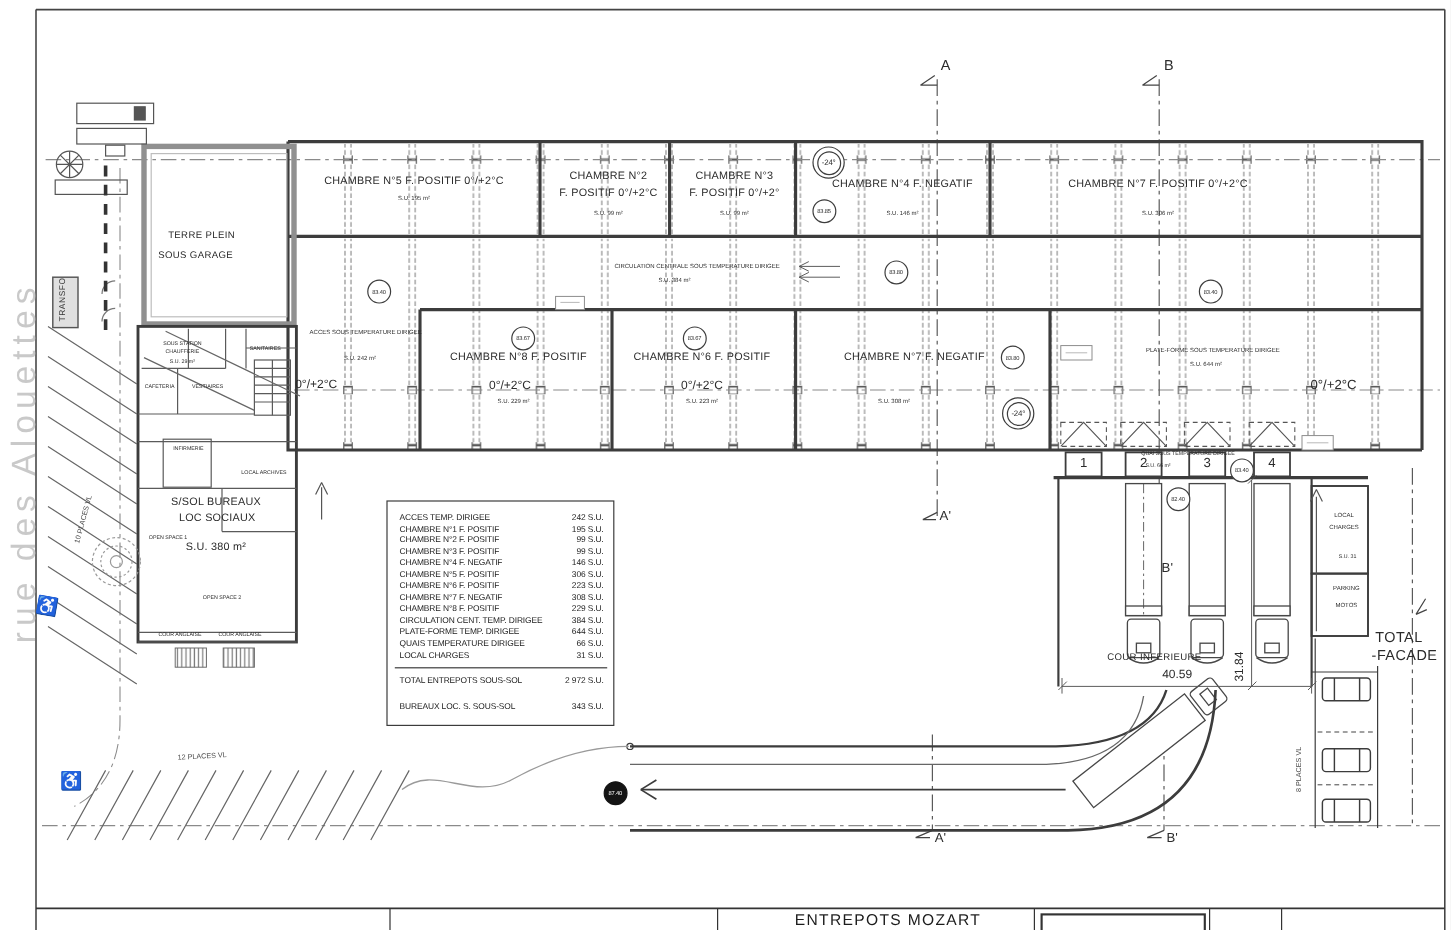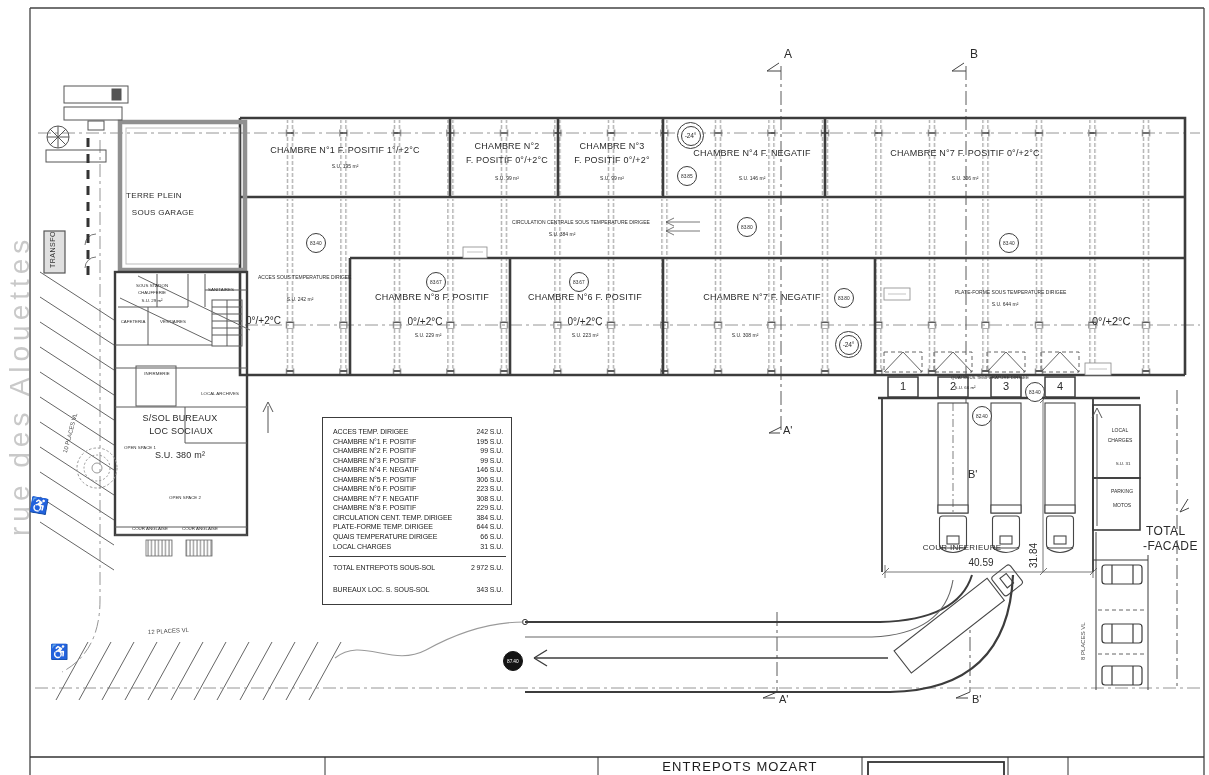--- a/index.html
+++ b/index.html
@@ -230,21 +230,21 @@
     <rect x="1102" y="565" width="40" height="19" rx="3"></rect>
         <path d="M1112,565 V584 M1133,565 V584" fill="none"></path>
     <rect x="1102" y="624" width="40" height="19" rx="3"></rect>
         <path d="M1112,624 V643 M1133,624 V643" fill="none"></path>
     <rect x="1102" y="666" width="40" height="19" rx="3"></rect>
         <path d="M1112,666 V685 M1133,666 V685" fill="none"></path>
     <path d="M1098,610 H1146 M1098,654 H1146" stroke-width=".8" stroke-dasharray="4 3" fill="none"></path>
   </g>
 </svg>
 
-  <div class="t c f9" style="left:245px;top:145px;width:200px">CHAMBRE N°1 F. POSITIF 1°/+2°C</div>
+  <div class="t c f9" style="left:245px;top:145px;width:200px">CHAMBRE N°5 F. POSITIF 0°/+2°C</div>
   <div class="t c sm" style="left:295px;top:163px;width:100px">S.U. 195 m²</div>
   <div class="t c f9" style="left:457px;top:141px;width:100px">CHAMBRE N°2</div>
   <div class="t c f9" style="left:457px;top:155px;width:100px">F. POSITIF 0°/+2°C</div>
   <div class="t c sm" style="left:457px;top:175px;width:100px">S.U. 99 m²</div>
   <div class="t c f9" style="left:562px;top:141px;width:100px">CHAMBRE N°3</div>
   <div class="t c f9" style="left:562px;top:155px;width:100px">F. POSITIF 0°/+2°</div>
   <div class="t c sm" style="left:562px;top:175px;width:100px">S.U. 99 m²</div>
   <div class="t c f9" style="left:672px;top:148px;width:160px">CHAMBRE N°4 F. NEGATIF</div>
   <div class="t c sm" style="left:702px;top:175px;width:100px">S.U. 146 m²</div>
   <div class="t c f9" style="left:865px;top:148px;width:200px">CHAMBRE N°7 F. POSITIF 0°/+2°C</div>
@@ -270,21 +270,21 @@
   <div class="t c sm" style="left:955px;top:301px;width:100px">S.U. 644 m²</div>
   <div class="t f11" style="left:1092px;top:315px">0°/+2°C</div>
 
   <div class="t c xs" style="left:910px;top:376px;width:160px">QUAI SOUS TEMPERATURE DIRIGEE</div>
   <div class="t c xs" style="left:915px;top:386px;width:100px">S.U. 66 m²</div>
   <div class="t c f11" style="left:893px;top:380px;width:20px">1</div>
   <div class="t c f11" style="left:943px;top:380px;width:20px">2</div>
   <div class="t c f11" style="left:996px;top:380px;width:20px">3</div>
   <div class="t c f11" style="left:1050px;top:380px;width:20px">4</div>
 
-  <div class="t c f8" style="left:114px;top:192px;width:80px">TERRE PLEIN</div>
+  <div class="t c f8" style="left:128px;top:192px;width:80px">TERRE PLEIN</div>
   <div class="t c f8" style="left:123px;top:209px;width:80px">SOUS GARAGE</div>
   <div class="t c xs" style="left:112px;top:284px;width:80px">SOUS STATION</div>
   <div class="t c xs" style="left:112px;top:291px;width:80px">CHAUFFERIE</div>
   <div class="t c xs" style="left:112px;top:299px;width:80px">S.U. 29 m²</div>
   <div class="t c xs" style="left:186px;top:288px;width:70px">SANITAIRES</div>
   <div class="t c xs" style="left:98px;top:320px;width:70px">CAFETERIA</div>
   <div class="t c xs" style="left:138px;top:320px;width:70px">VESTIAIRES</div>
   <div class="t c xs" style="left:122px;top:372px;width:70px">INFIRMERIE</div>
   <div class="t c xs" style="left:185px;top:392px;width:70px">LOCAL ARCHIVES</div>
   <div class="t c f9" style="left:130px;top:413px;width:100px">S/SOL BUREAUX</div>

